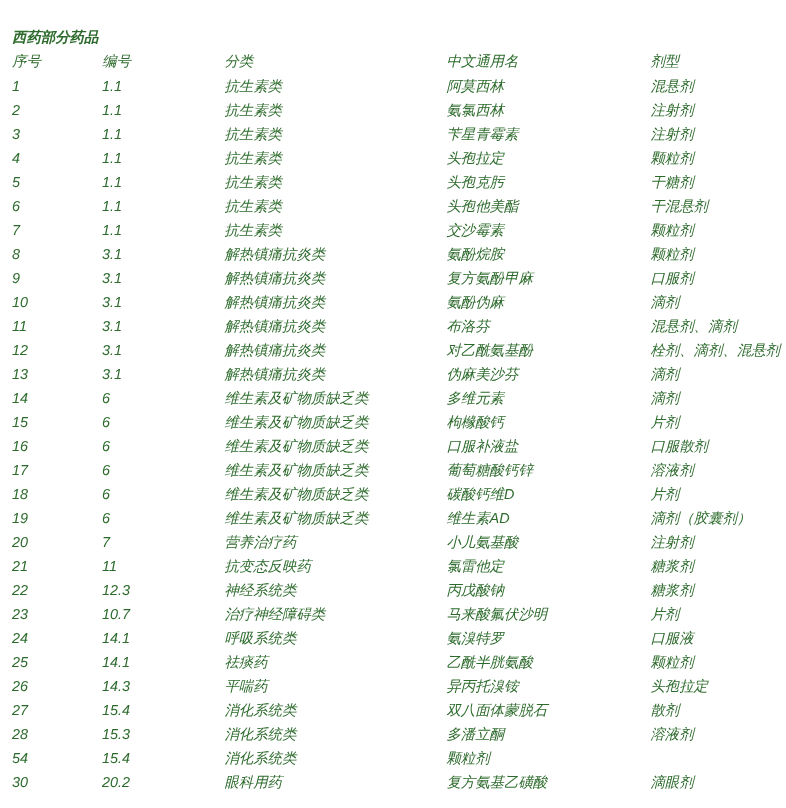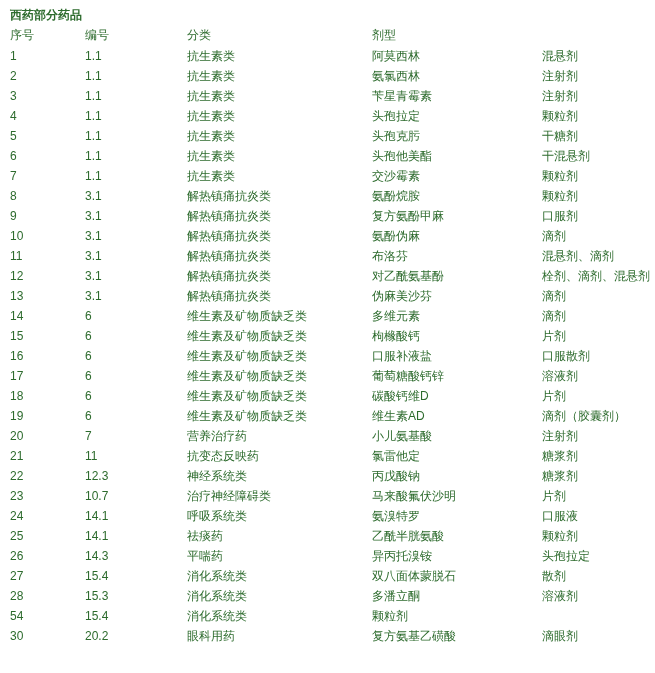--- a/index.html
+++ b/index.html
@@ -9,21 +9,22 @@
   }
   body {
     width: 655px;
     height: 673px;
     overflow: hidden;
     font-family: "Liberation Sans", sans-serif;
     font-size: 12px;
     color: #2d6b2d;
   }
   .page {
-    padding: 6px 0 0 10px;
+    padding: 22px 0 0 10px;
+    font-style: italic;
   }
   .title {
     line-height: 18px;
     margin-bottom: 1px;
     font-weight: bold;
   }
   .trow {
     display: flex;
     align-items: flex-start;
     min-height: 20px;
@@ -44,20 +45,21 @@
 </head>
 <body>
 
 <div class="page">
   <div class="title">西药部分药品</div>
 
   <div class="trow header">
     <div class="cell c1">序号</div>
     <div class="cell c2">编号</div>
     <div class="cell c3">分类</div>
+    <div class="cell c4">中文通用名</div>
     <div class="cell c5">剂型</div>
   </div>
 
   <div id="rows-container">
   <div class="trow">
     <div class="cell c1">1</div>
     <div class="cell c2">1.1</div>
     <div class="cell c3">抗生素类</div>
     <div class="cell c4">阿莫西林</div>
     <div class="cell c5">混悬剂</div>

